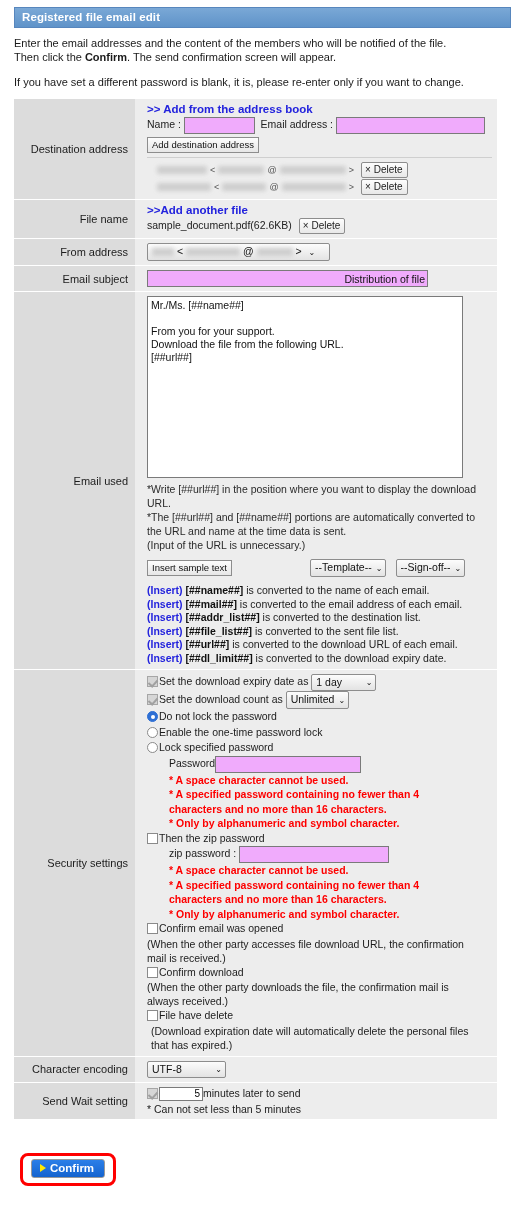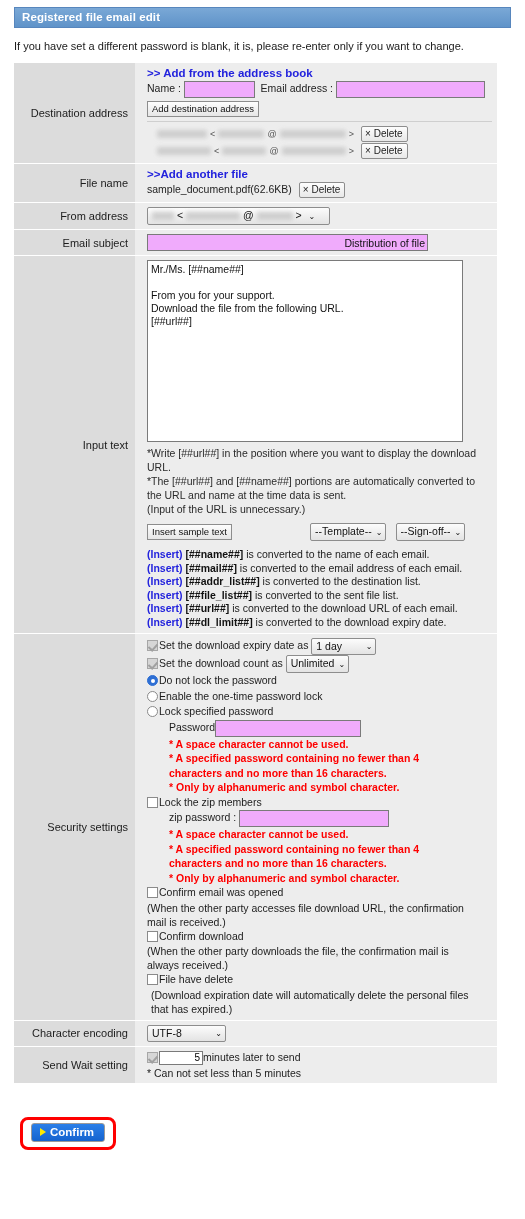--- a/index.html
+++ b/index.html
@@ -259,20 +259,24 @@
     vertical-align: 0px;
   }
 </style>
 </head>
 <body>
 
 <div class="page">
 
   <div class="titlebar">Registered file email edit</div>
 
+  <div class="intro">
+    <span>Enter the email addresses and the content of the members who will be notified of the file.</span><br>
+    <span>Then click the </span><b>Confirm</b><span>. The send confirmation screen will appear.</span>
+  </div>
   <div class="intro intro-2">If you have set a different password is blank, it is, please re-enter only if you want to change.</div>
 
   <table class="form">
 
     <tbody>
         <tr>
       <td class="lbl">Destination address</td>
       <td class="val">
         <a class="lnk" href="#">&gt;&gt; Add from the address book</a>
         <div class="addr-line">
@@ -335,21 +339,21 @@
     </tr>
 
     <tr>
       <td class="lbl">Email subject</td>
       <td class="val">
         <input class="txt" style="width: 275px;" value="Distribution of file">
       </td>
     </tr>
 
     <tr>
-      <td class="lbl">Input text</td>
+      <td class="lbl">Email used</td>
       <td class="val">
         <div class="ta">Mr./Ms. [##name##]
 
 From you for your support.
 Download the file from the following URL.
 [##url##]</div>
 
         <div class="note">*Write [##url##] in the position where you want to display the download URL.</div>
         <div class="note" style="margin-top:0">*The [##url##] and [##name##] portions are automatically converted to the URL and name at the time data is sent.</div>
         <div class="note" style="margin-top:0">(Input of the URL is unnecessary.)</div>
@@ -399,21 +403,21 @@
           </div>
 
           <div class="row ind2">
             <span>Password</span><input class="txt" style="width: 140px;" value="">
           </div>
           <div class="red ind2">* A space character cannot be used.</div>
           <div class="red ind2" style="width:300px">* A specified password containing no fewer than 4 characters and no more than 16 characters.</div>
           <div class="red ind2">* Only by alphanumeric and symbol character.</div>
 
           <div class="row">
-            <span class="cb"></span><span>Lock the zip members</span>
+            <span class="cb"></span><span>Then the zip password</span>
           </div>
           <div class="row ind2">
             <span>zip password :</span>
             <input class="txt" style="width: 144px;" value="">
           </div>
           <div class="red ind2">* A space character cannot be used.</div>
           <div class="red ind2" style="width:300px">* A specified password containing no fewer than 4 characters and no more than 16 characters.</div>
           <div class="red ind2">* Only by alphanumeric and symbol character.</div>
 
           <div class="row">

